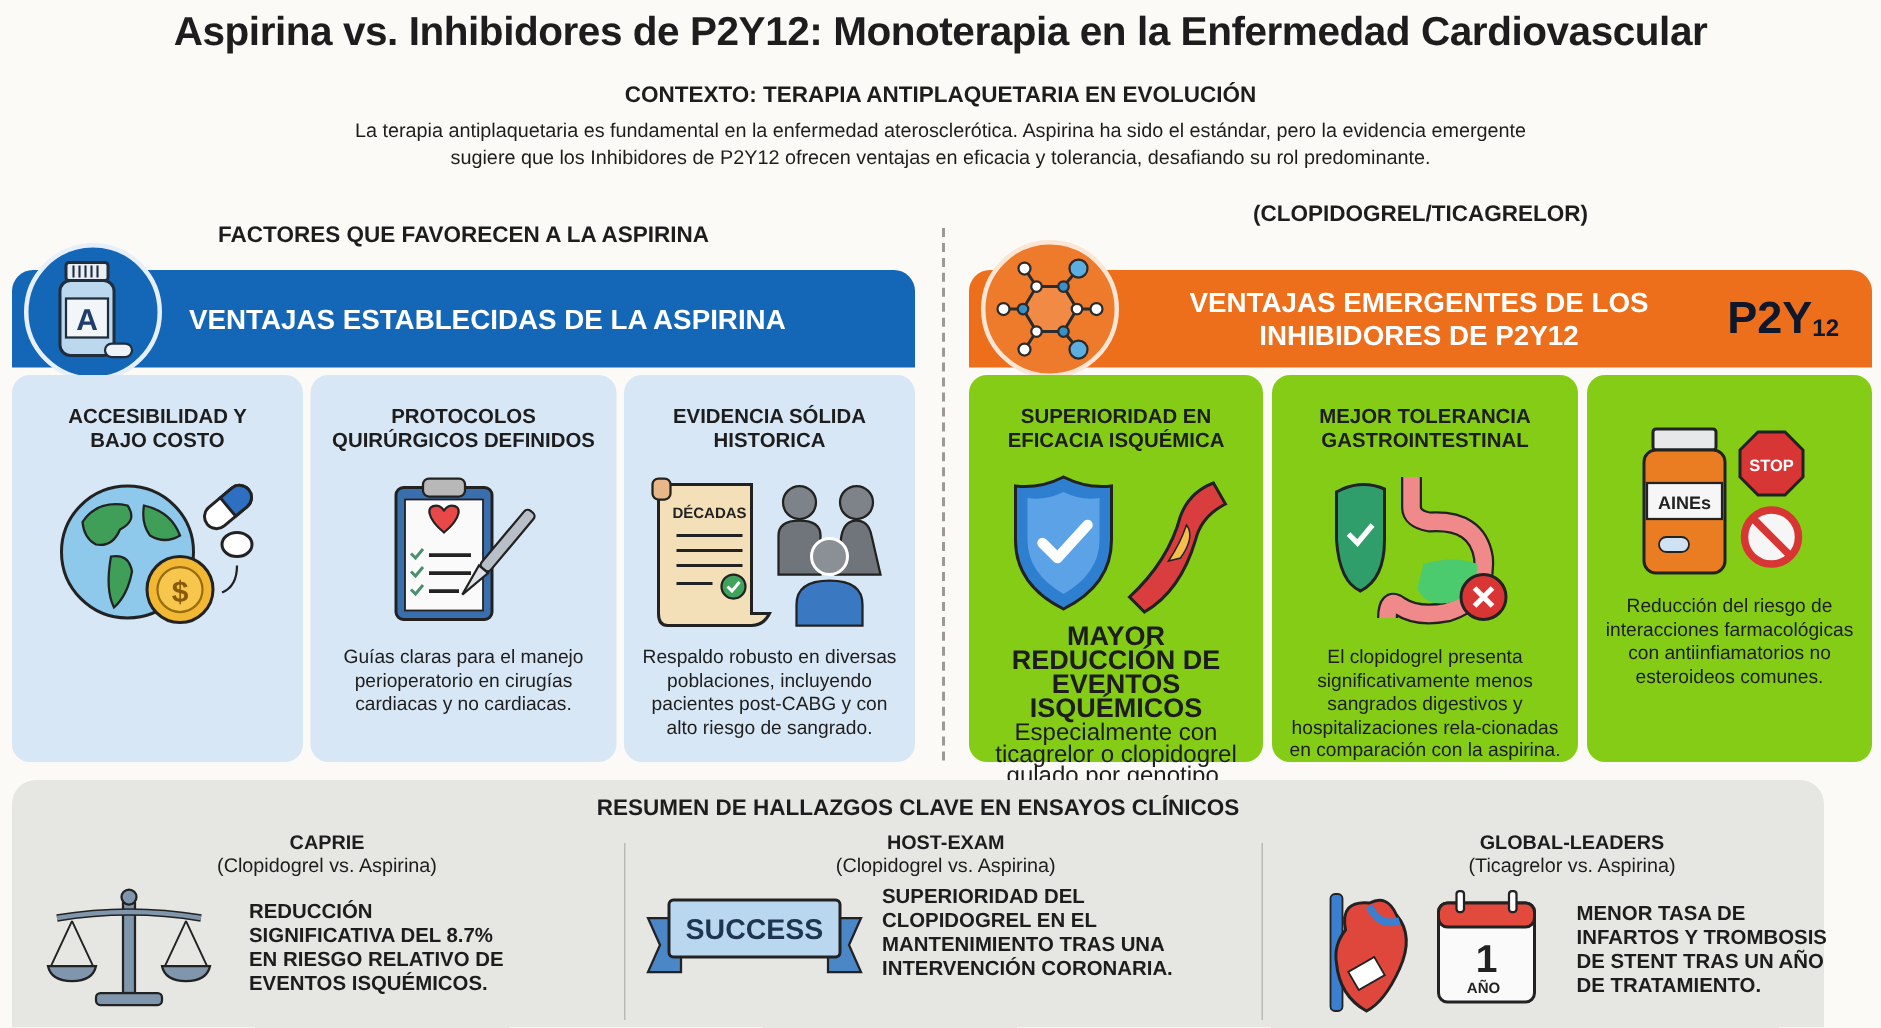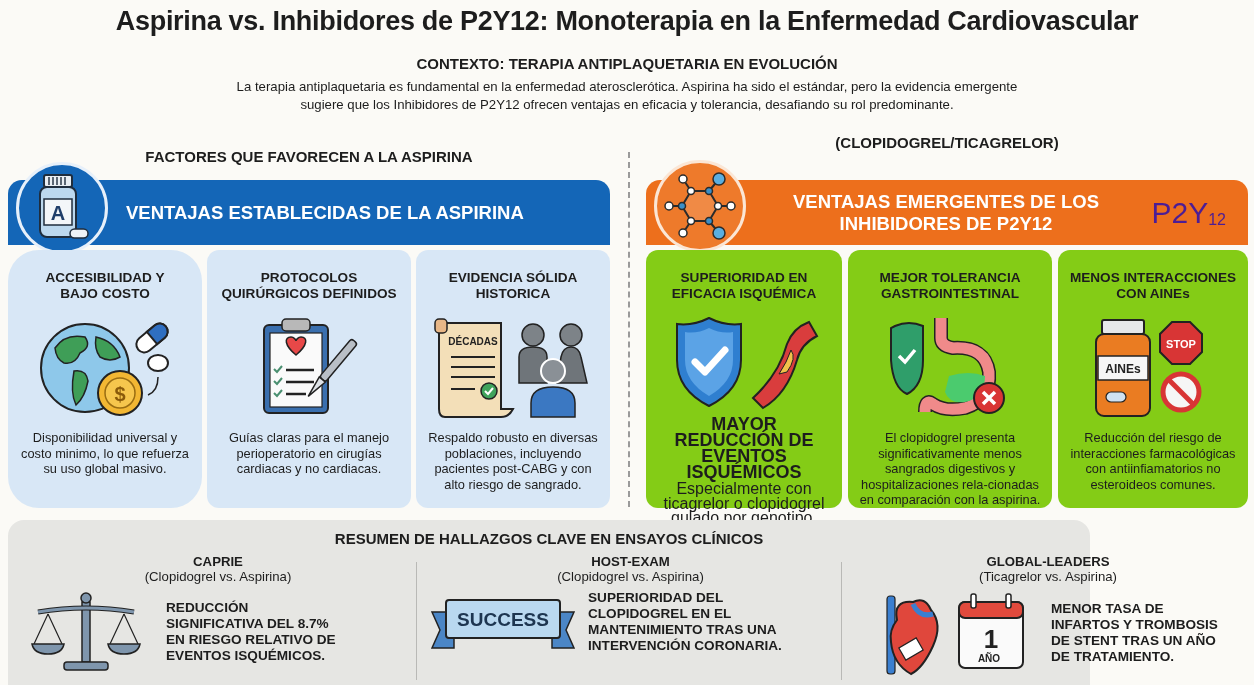--- a/index.html
+++ b/index.html
@@ -34,42 +34,42 @@
     display: flex; align-items: center;
   }
   .band.blue { left: 8px; width: 602px; background: #1466b7; }
   .band.orange { left: 646px; width: 602px; background: #ed6f1c; }
   .band-title {
     color: #fff; font-weight: 700; font-size: 18.5px; line-height: 22px;
   }
   .band.blue .band-title { position: absolute; left: 118px; }
   .band.orange .band-title { position: absolute; left: 130px; width: 340px; text-align: center; }
   .p2y {
-    position: absolute; right: 22px; color: #4c1d95; font-weight: 400; font-size: 30px;
+    position: absolute; right: 22px; color: #0f172a; font-weight: 700; font-size: 30px;
   }
   .p2y sub { font-size: 16px; vertical-align: -2px; }
   .emblem {
     position: absolute; width: 92px; height: 92px; border-radius: 50%;
     display: flex; align-items: center; justify-content: center;
   }
   .emblem.blue { left: 16px; top: 162px; background: #1466b7; border: 3px solid #e7f0fa; }
   .emblem.orange { left: 654px; top: 160px; background: #ee7a2b; border: 3px solid #fbe6d5; }
   .card {
     position: absolute; top: 250px; height: 258px; border-radius: 12px;
     padding: 20px 10px 0 10px; text-align: center;
   }
   .card.blue { background: #d8e7f6; }
   .card.orange { background: #84cc16; }
   .card-h { font-size: 13.6px; font-weight: 700; line-height: 16px; height: 34px; }
   .card-icon { height: 116px; display: flex; align-items: center; justify-content: center; gap: 8px; margin-top: 6px; }
   .card-sub { font-size: 18px; font-weight: 700; line-height: 16px; margin-top: 2px; }
   .card-p { font-size: 12.8px; line-height: 15.5px; margin-top: 4px; }
   .card-p.small { font-size: 16px; line-height: 14.5px; margin-top: 2px; }
   .summary {
-    position: absolute; left: 8px; top: 520px; width: 1082px; height: 165px;
+    position: absolute; left: 8px; top: 520px; width: 1208px; height: 165px;
     background: #e6e6e3; border-radius: 16px 16px 0 0;
   }
   .sum-h {
     position: absolute; left: 0; top: 10px; width: 100%; text-align: center;
     font-size: 15px; font-weight: 700;
   }
   .trial { position: absolute; top: 34px; height: 131px; }
   .trial-name { text-align: center; font-size: 13.2px; font-weight: 700; }
   .trial-cmp { text-align: center; font-size: 13.2px; }
   .trial-body { display: flex; align-items: center; margin-top: 6px; }
@@ -140,21 +140,21 @@
       <circle cx="28" cy="22" r="3.5" fill="#fff"></circle>
         <circle cx="46" cy="22" r="3.5" fill="#3a8fc8"></circle>
       <circle cx="19" cy="37" r="3.5" fill="#3a8fc8"></circle>
         <circle cx="55" cy="37" r="3.5" fill="#fff"></circle>
       <circle cx="28" cy="52" r="3.5" fill="#fff"></circle>
         <circle cx="46" cy="52" r="3.5" fill="#3a8fc8"></circle>
     </g>
   </svg>
 </div>
 
-<div class="card blue" style="left:8px; width:194px;border-radius:31px;">
+<div class="card blue" style="left:8px; width:194px;">
   <div class="card-h">
       <div>ACCESIBILIDAD Y</div>
       <div>BAJO COSTO</div>
     </div>
   <div class="card-icon">
     <svg width="150" height="110" viewBox="0 0 150 110">
       <circle cx="55" cy="55" r="44" fill="#8ec8ea" stroke="#222" stroke-width="2"></circle>
       <path d="M25 35 Q35 20 55 24 Q62 34 50 40 Q45 52 34 50 Q26 46 25 35Z" fill="#3f9e57" stroke="#222" stroke-width="1.5"></path>
       <path d="M44 58 Q56 56 58 68 Q55 84 46 92 Q40 80 44 58Z" fill="#3f9e57" stroke="#222" stroke-width="1.5"></path>
       <path d="M66 24 Q84 28 90 44 Q80 50 70 44 Q64 36 66 24Z" fill="#3f9e57" stroke="#222" stroke-width="1.5"></path>
@@ -162,21 +162,20 @@
       <circle cx="90" cy="80" r="15" fill="#f6c64d" stroke="#9a6d12" stroke-width="1.5"></circle>
       <text x="90" y="88" text-anchor="middle" font-size="20" font-weight="700" fill="#8a5a0a" font-family="Liberation Sans, sans-serif">$</text>
       <g transform="rotate(-40 122 25)">
           <rect x="104" y="17" width="36" height="16" rx="8" fill="#fff" stroke="#222" stroke-width="2"></rect>
           <path d="M122 17 h10 a8 8 0 0 1 0 16 h-10z" fill="#2f6fc1" stroke="#222" stroke-width="2"></path>
         </g>
       <ellipse cx="128" cy="50" rx="10" ry="8" fill="#fff" stroke="#222" stroke-width="2"></ellipse>
       <path d="M128 64 Q128 78 118 82" fill="none" stroke="#222" stroke-width="1.5"></path>
     </svg>
   </div>
-  <div class="card-p">Disponibilidad universal y costo minimo, lo que refuerza su uso global masivo.</div>
 </div>
 
 <div class="card blue" style="left:207px; width:204px;">
   <div class="card-h">
       <div>PROTOCOLOS</div>
       <div>QUIRÚRGICOS DEFINIDOS</div>
     </div>
   <div class="card-icon">
     <svg width="110" height="110" viewBox="0 0 110 110">
       <rect x="10" y="12" width="64" height="88" rx="5" fill="#3a6fae" stroke="#222" stroke-width="2"></rect>
@@ -265,24 +264,20 @@
       <path d="M56 2 v20 Q56 30 68 32 Q100 30 104 56 Q106 84 80 92 Q60 96 48 88 Q40 82 40 96" fill="none" stroke="#f08a8a" stroke-width="11"></path>
       <path d="M64 60 Q84 54 100 60 Q100 82 80 86 Q64 88 60 76Z" fill="#4bcb6e"></path>
       <circle cx="104" cy="82" r="15" fill="#d93535" stroke="#222" stroke-width="2"></circle>
       <path d="M98 76 l12 12 M110 76 l-12 12" stroke="#fff" stroke-width="3.5"></path>
     </svg>
   </div>
   <div class="card-p">El clopidogrel presenta significativamente menos sangrados digestivos y hospitalizaciones rela-cionadas en comparación con la aspirina.</div>
 </div>
 
 <div class="card orange" style="left:1058px; width:190px;">
-  <div class="card-h">
-      <div>MENOS INTERACCIONES</div>
-      <div>CON AINEs</div>
-    </div>
   <div class="card-icon">
     <svg width="130" height="104" viewBox="0 0 130 104">
       <rect x="14" y="4" width="42" height="14" rx="2" fill="#e6e8ea" stroke="#222" stroke-width="2"></rect>
       <rect x="8" y="18" width="54" height="82" rx="8" fill="#ea7c22" stroke="#222" stroke-width="2"></rect>
       <rect x="10" y="40" width="50" height="24" fill="#f6f6f6" stroke="#222" stroke-width="1.5"></rect>
       <text x="35" y="57" text-anchor="middle" font-size="12" font-weight="700" fill="#222" font-family="Liberation Sans, sans-serif">AINEs</text>
       <rect x="18" y="76" width="20" height="10" rx="5" fill="#cfe2f3" stroke="#222" stroke-width="1.2"></rect>
       <polygon points="84,6 102,6 114,18 114,36 102,48 84,48 72,36 72,18" fill="#d83535" stroke="#222" stroke-width="2"></polygon>
       <text x="93" y="32" text-anchor="middle" font-size="11" font-weight="700" fill="#fff" font-family="Liberation Sans, sans-serif">STOP</text>
       <circle cx="93" cy="76" r="18" fill="#f6f6f6" stroke="#d83535" stroke-width="5"></circle>

